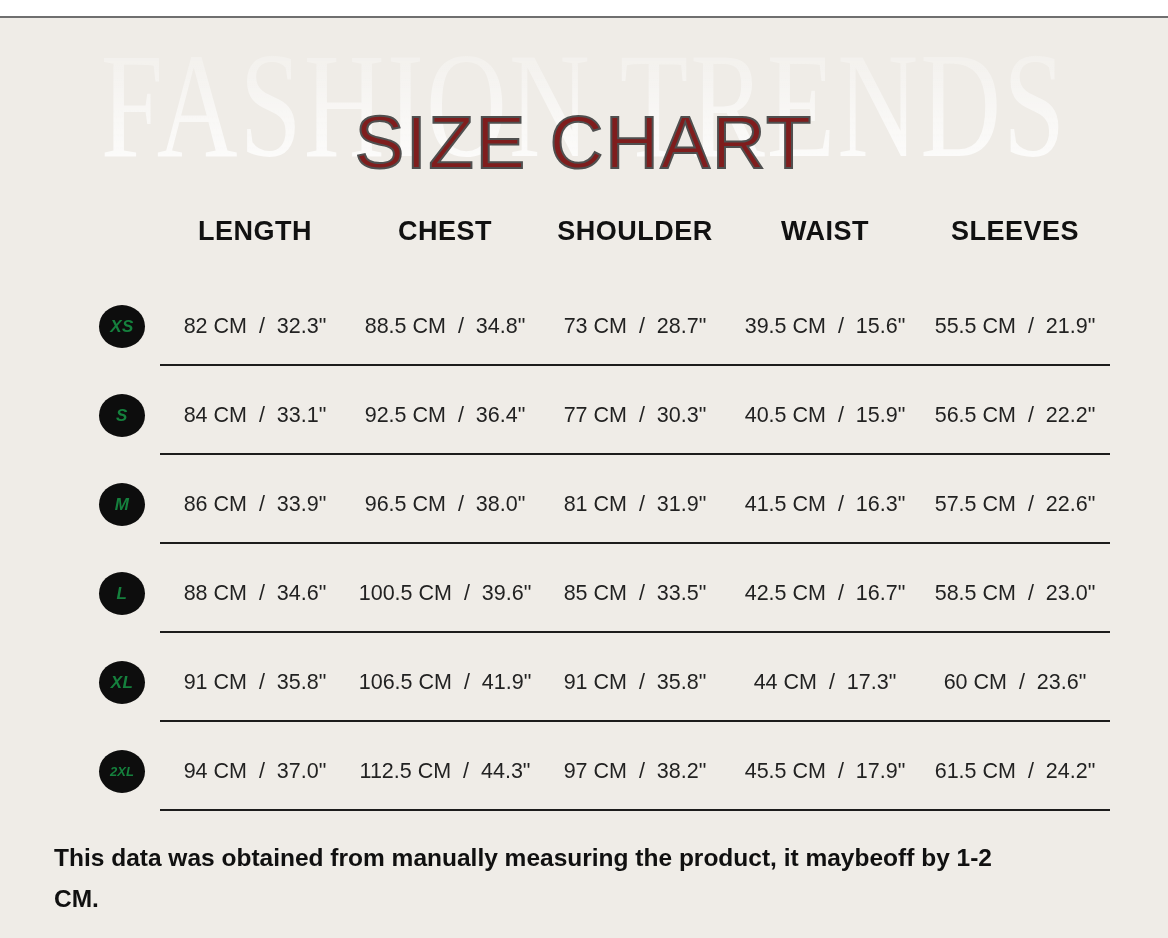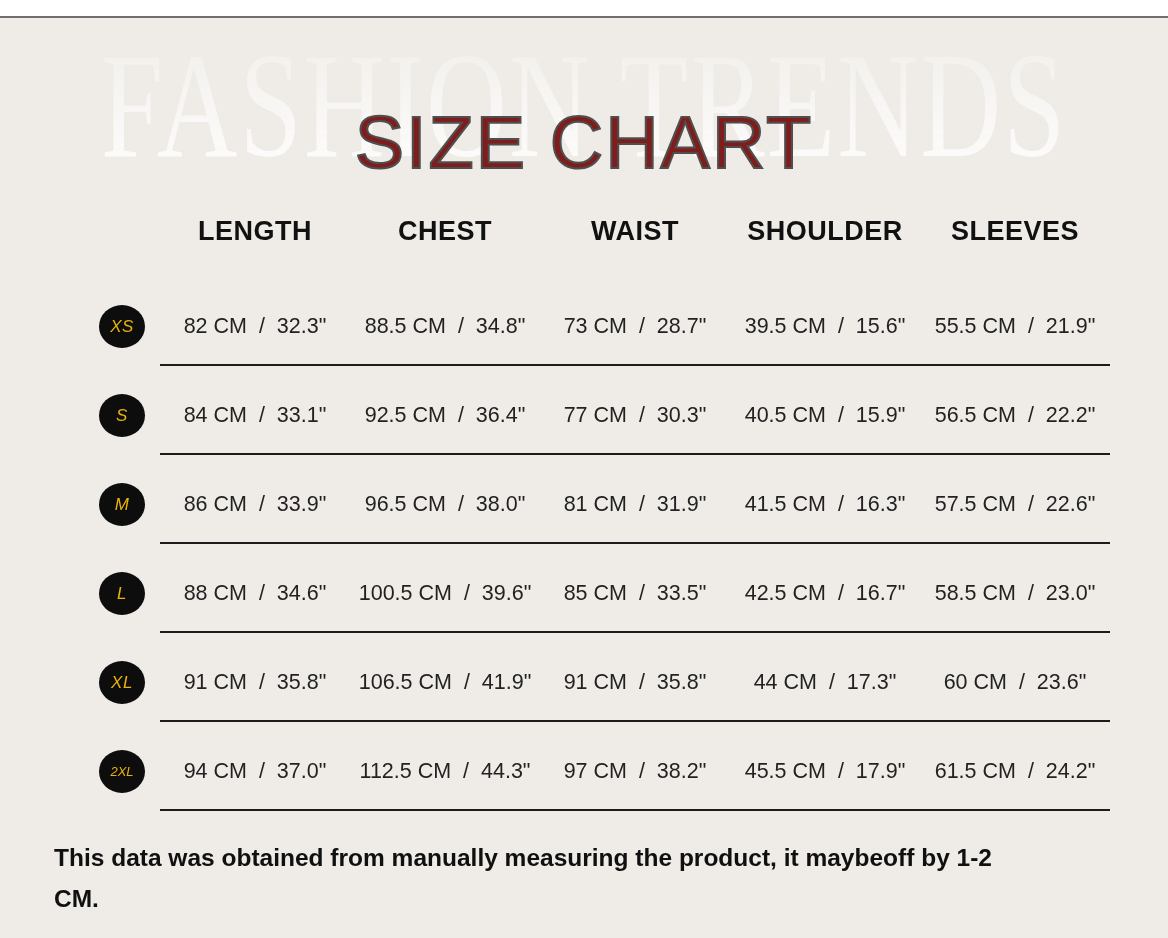--- a/index.html
+++ b/index.html
@@ -63,23 +63,23 @@
     height: 89px; align-items: center; padding-top: 10px;
   }
   .trow::after {
     content: ""; position: absolute; left: 76px; right: 0; bottom: 0;
     height: 2px; background: #1c1c1c;
   }
 
   .badge-cell { display: flex; justify-content: center; }
   .badge {
     width: 46px; height: 43px; border-radius: 50%;
-    background: #0d0d0d; color: #eab308;
+    background: #0d0d0d; color: #15803d;
     display: flex; align-items: center; justify-content: center;
-    font-weight: normal; font-style: italic; font-size: 17px;
+    font-weight: bold; font-style: italic; font-size: 17px;
     letter-spacing: 0.5px;
   }
   .badge-2xl { font-size: 13px; letter-spacing: 0; }
 
   .td {
     text-align: center; font-size: 21.5px; color: #222222;
     white-space: pre;
   }
 
   .footer {
@@ -96,22 +96,22 @@
 
   <div class="watermark">FASHION TRENDS</div>
   <div class="title">SIZE CHART</div>
 
   <div class="size-table">
     <div class="thead">
       <div class="th"></div>
 
     <div class="th">LENGTH</div>
         <div class="th">CHEST</div>
+        <div class="th">SHOULDER</div>
         <div class="th">WAIST</div>
-        <div class="th">SHOULDER</div>
         <div class="th">SLEEVES</div>
       </div>
     <div>
 
     <div class="trow">
           <div class="badge-cell">
             <div class="badge">XS</div>
           </div>
           <div class="td">82 CM  /  32.3"</div>
           <div class="td">88.5 CM  /  34.8"</div>

